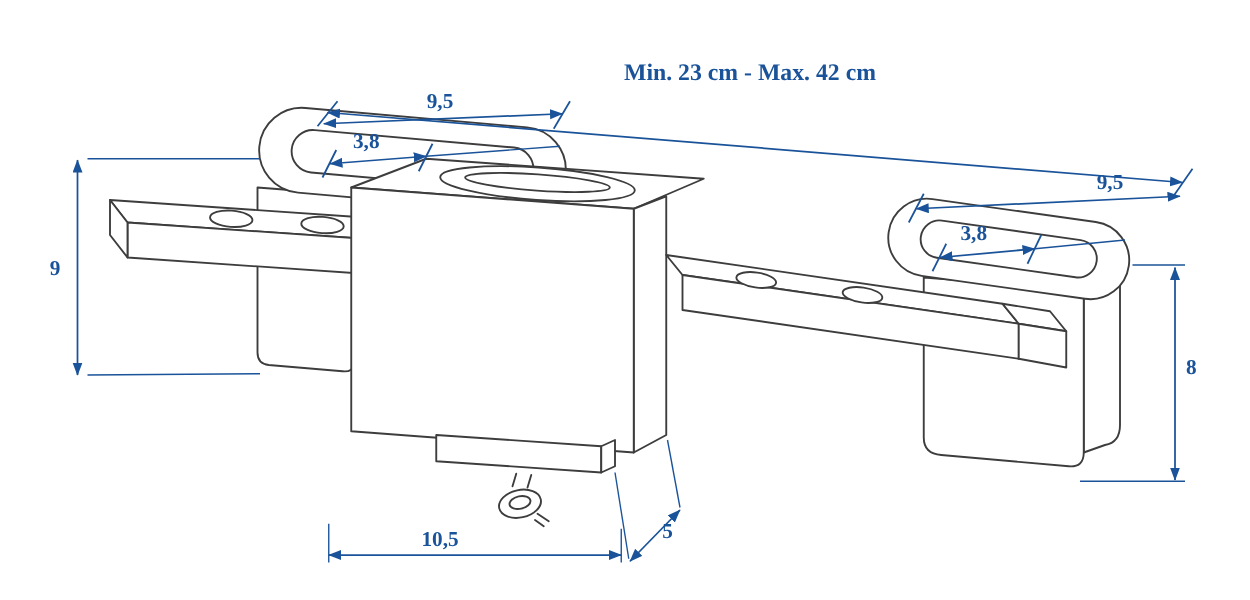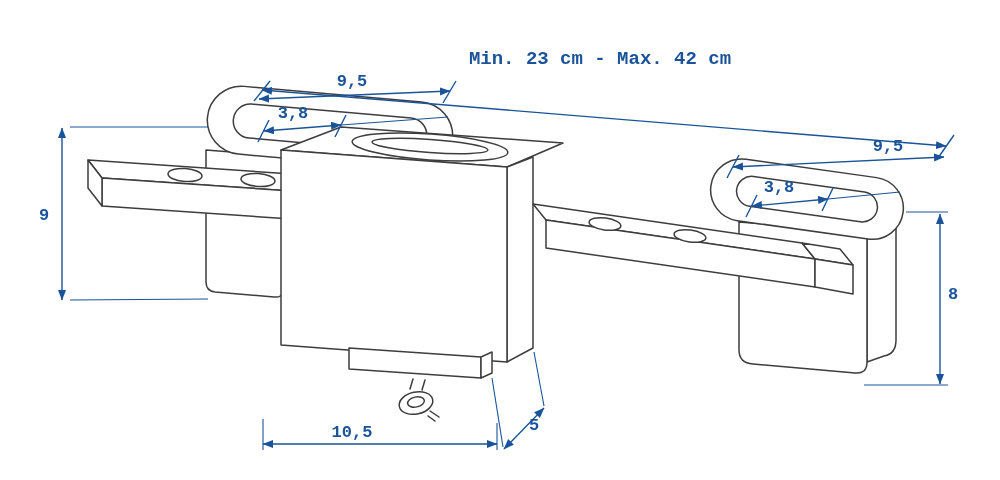--- a/index.html
+++ b/index.html
@@ -2,21 +2,21 @@
 <html><head>
 <meta charset="utf-8">
 <style>
   html, body { margin: 0; padding: 0; background: #ffffff; }
   .stage {
     position: relative;
     width: 1000px;
     height: 480px;
     background: #ffffff;
     overflow: hidden;
-    font-family: Liberation Mono, monospace;
+    font-family: Liberation Serif, serif;
   }
   svg { display: block; }
   .dim-text  { font-weight: bold; font-size: 17px; }
   .range-text{ font-weight: bold; font-size: 19px; }
 </style>
 </head>
 <body>
 
 <div class="stage">
   <svg width="1000" height="480" viewBox="0 0 1000 480">

